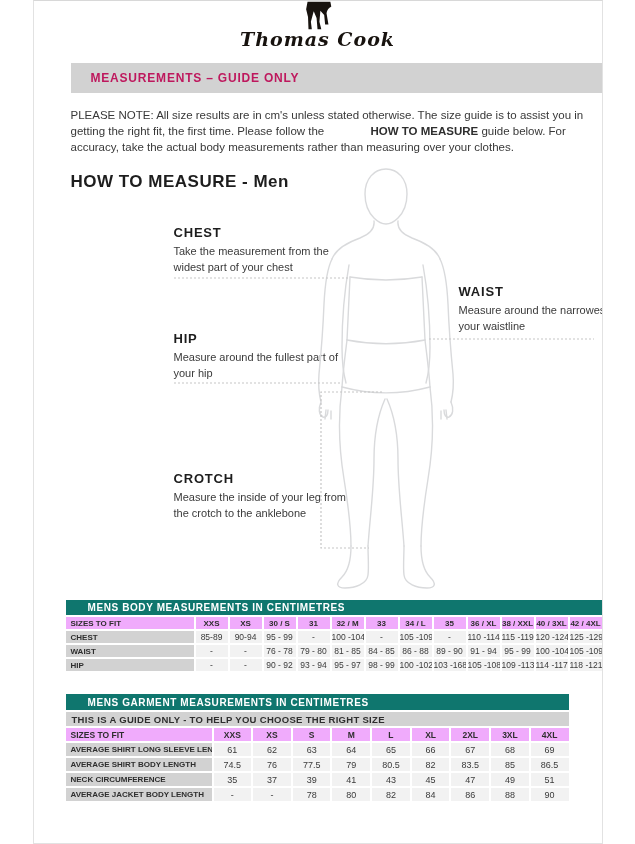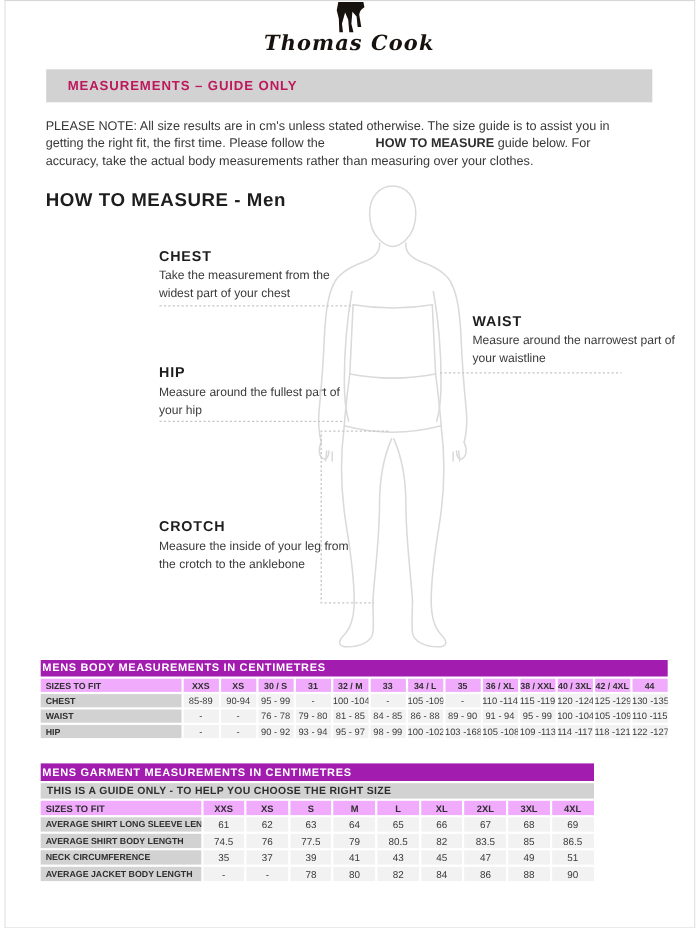--- a/index.html
+++ b/index.html
@@ -1,18 +1,18 @@
 <!DOCTYPE html>
 <html><head>
 <meta charset="utf-8">
 <style>
   * { margin:0; padding:0; box-sizing:border-box; }
   html,body { background:#fff; }
   .page {
-    position:relative; width:628px; height:844px; margin:0 auto;
+    position:relative; width:570px; height:844px; margin:0 auto;
     background:#fff; overflow:hidden;
     border:1px solid #e2e2e2; border-top:1px solid #d8d8d8;
     font-family:"Liberation Sans", sans-serif; color:#333;
   }
   
   .logo { position:absolute; top:0; left:50%; transform:translateX(-50%); text-align:center; width:220px; }
   .logo svg.horse { display:block; margin:0 auto; }
   .brand-script {
     font-family:"DejaVu Serif", serif; font-style:italic; font-weight:600;
     font-size:19px; color:#17120e; letter-spacing:1px; margin-top:-3px; white-space:nowrap;
@@ -34,21 +34,21 @@
   .ml-chest  { left:140px; top:224px; width:180px; }
   .ml-waist  { left:425px; top:283px; width:190px; }
   .ml-hip    { left:140px; top:330px; width:165px; }
   .ml-crotch { left:140px; top:438px; width:180px;margin-top:32px; }
   .diagram { position:absolute; left:0; top:160px; }
   
   table { border-collapse:separate; border-spacing:2px; table-layout:fixed; position:absolute; background:#fff; }
   .t1 { left:30px; top:597px; width:574px; }
   .t2 { left:30px; top:691px; width:507px; }
   td, th { overflow:hidden; white-space:nowrap; }
-  .bar-black { background:#a21caf; color:#fff; font-weight:bold; text-align:left; padding-left:2px; letter-spacing:0.6px; }
+  .bar-black { background:#0f766e; color:#fff; font-weight:bold; text-align:left; padding-left:22px; letter-spacing:0.6px; }
   .t1 .bar-black { font-size:10px; height:15px; }
   .t2 .bar-black { font-size:10px; height:16px; }
   .bar-gray { background:#d2d2d2; color:#2e2e2e; font-weight:bold; text-align:left; padding-left:6px; font-size:9.5px; height:14px; letter-spacing:0.3px; }
   .hcell { background:#f0abfc; color:#2e2e2e; font-weight:bold; text-align:center; }
   .t1 .hcell { font-size:8px; height:12px; }
   .t2 .hcell { font-size:8.5px; height:13px; }
   .lcell { background:#d2d2d2; color:#2e2e2e; font-weight:bold; text-align:left; padding-left:5px; }
   .t1 .lcell { font-size:8px; height:12px; }
   .t2 .lcell { font-size:8px; height:13px; }
   .vcell { background:#f2f2f2; color:#3a3a3a; text-align:center; }

